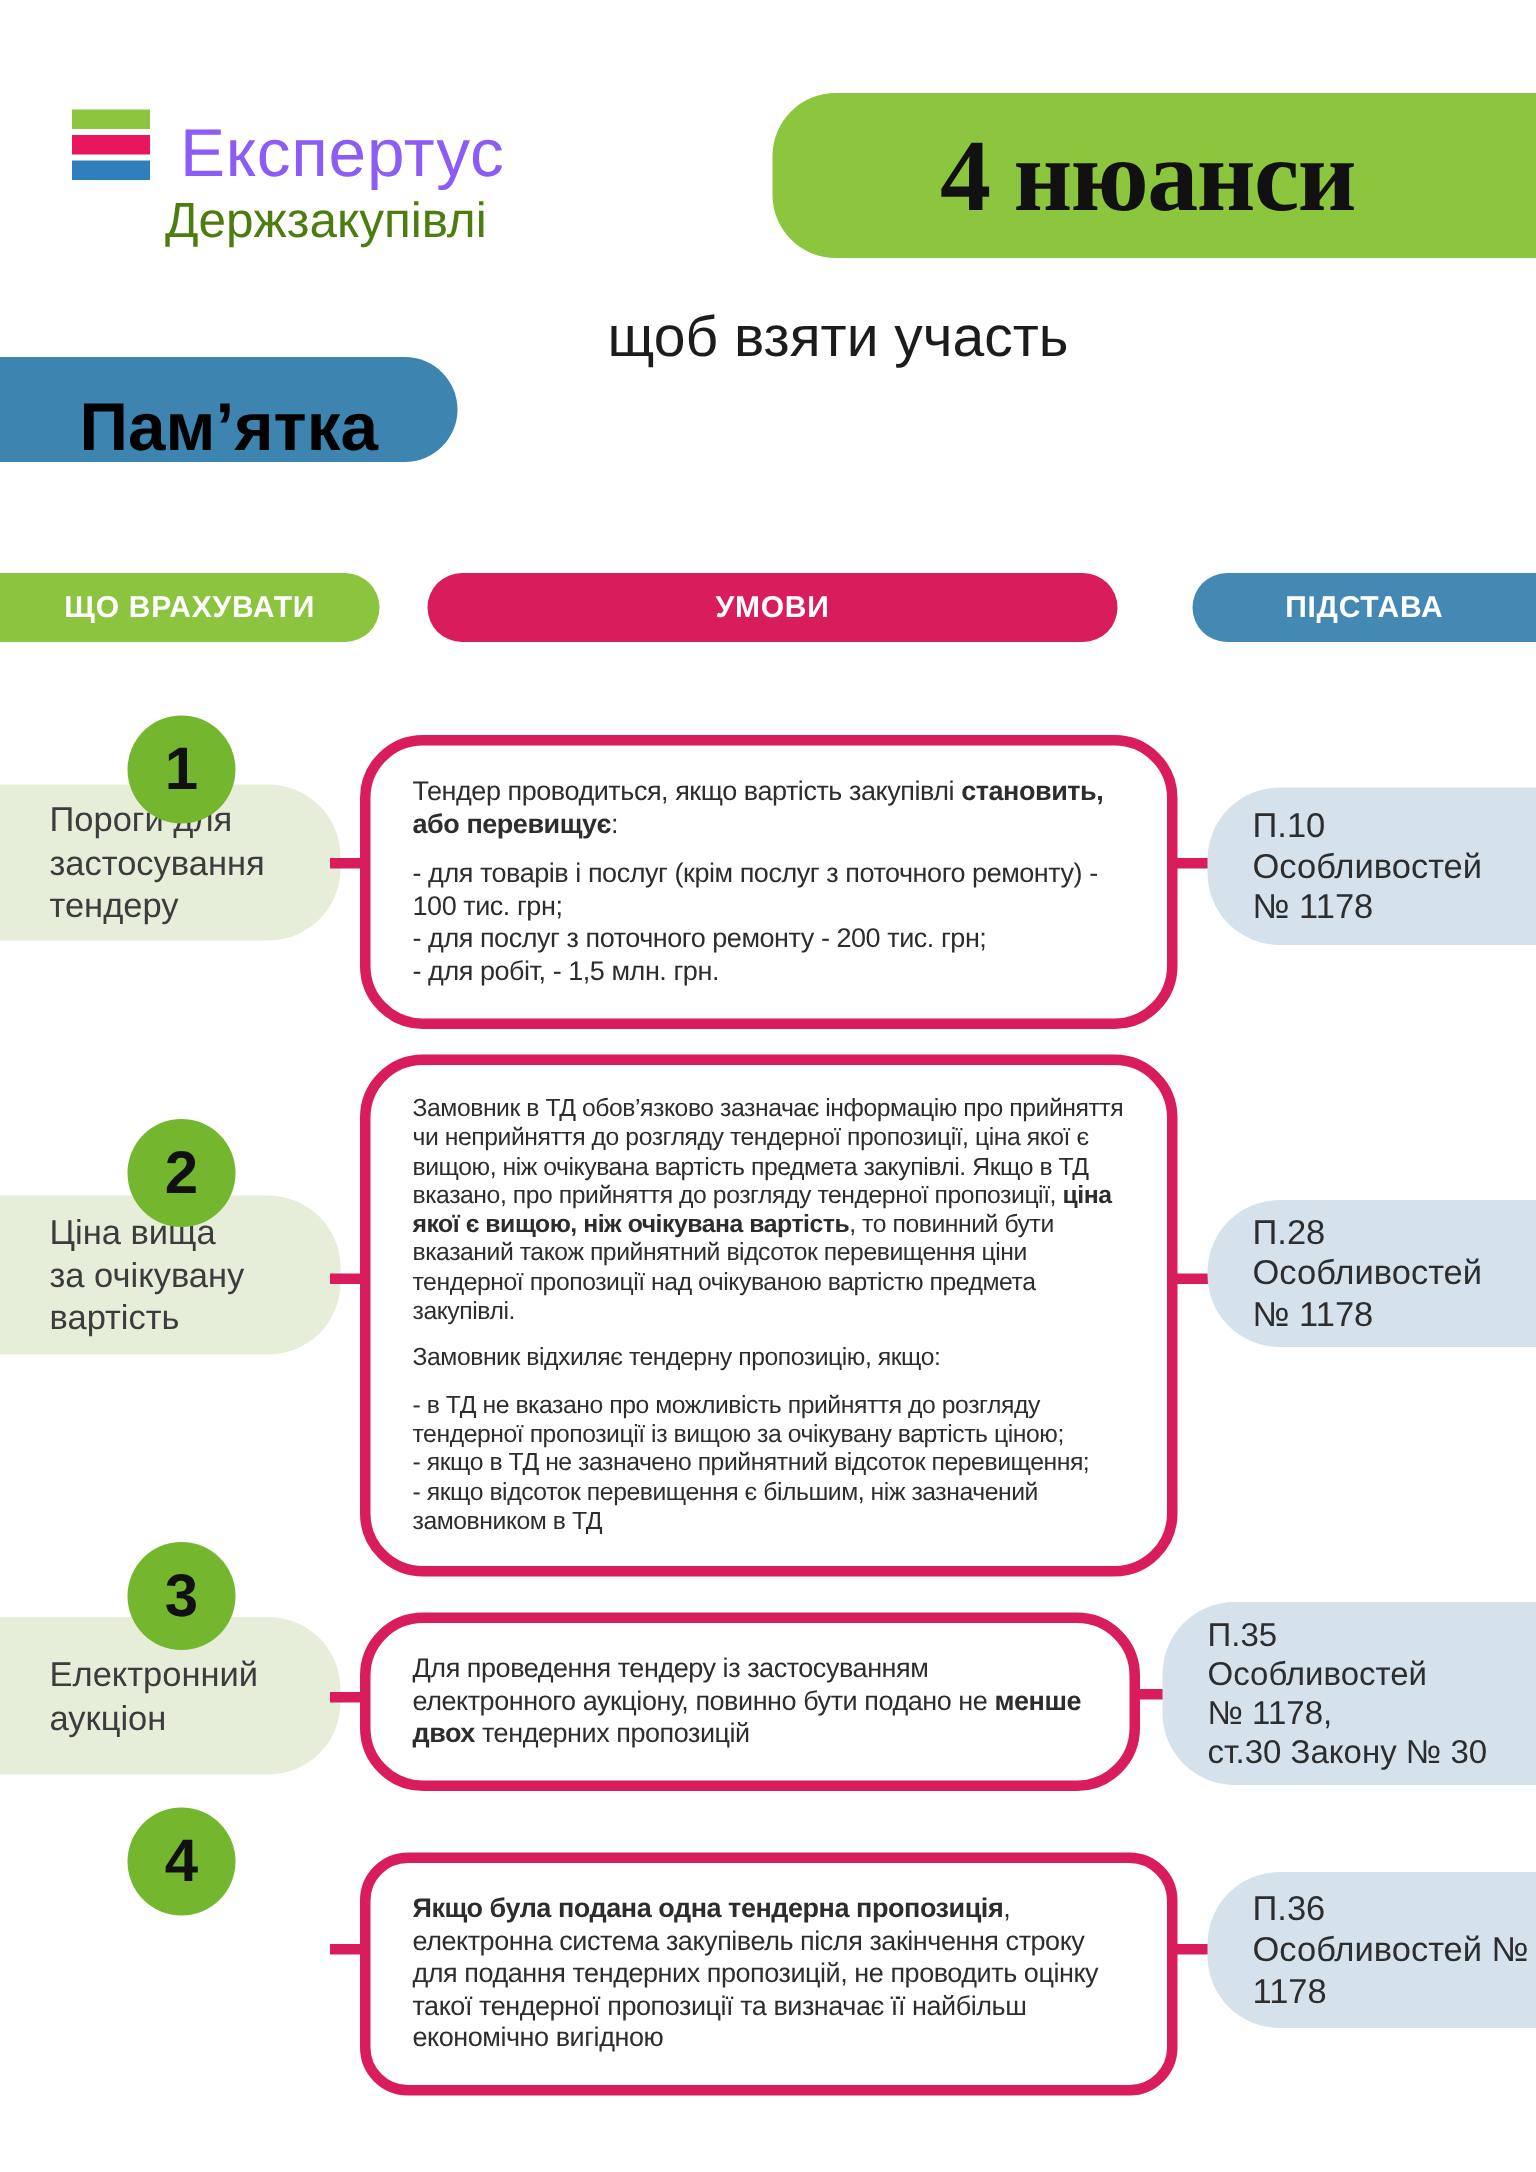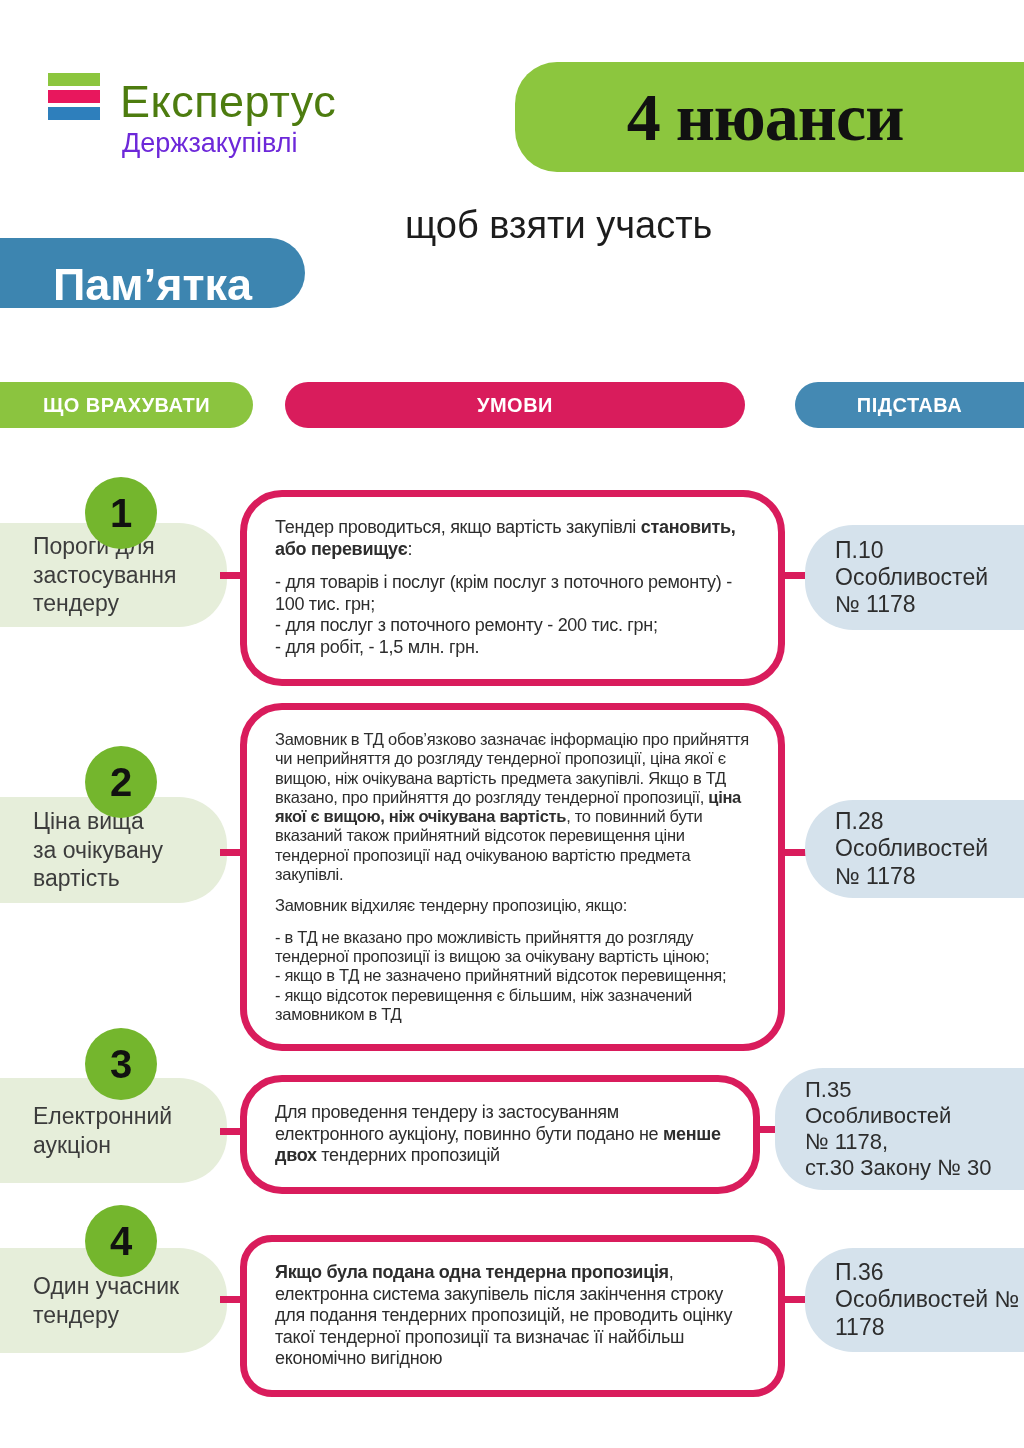--- a/index.html
+++ b/index.html
@@ -10,25 +10,25 @@
     background:#ffffff; overflow:hidden; margin:0 auto;
   }
   
   .logo { position:absolute; left:48px; top:70px; }
   .logo-bars { position:absolute; left:0; top:3px; width:52px; }
   .logo-bar { width:52px; height:13px; margin-bottom:4px; }
   .bar-green { background:#8cc63e; }
   .bar-pink  { background:#e8175d; }
   .bar-blue  { background:#2e7fbc; }
   .logo-title {
-    position:absolute; left:72px; top:6px; font-size:45px; color:#4d7c0f;
+    position:absolute; left:72px; top:6px; font-size:45px; color:#8b5cf6;
     letter-spacing:0.5px; white-space:nowrap;
   }
   .logo-subtitle {
-    position:absolute; left:74px; top:58px; font-size:27px; color:#6d28d9;
+    position:absolute; left:62px; top:58px; font-size:33px; color:#4d7c0f;
     white-space:nowrap;
   }
   
   .banner {
     position:absolute; left:515px; top:62px; width:560px; height:110px;
     background:#8cc63e; border-radius:42px 0 0 42px;
     display:flex; align-items:center; justify-content:center;
   }
   .banner-text {
     font-size:68px; font-weight:bold; color:#111; letter-spacing:-1px;
@@ -38,21 +38,21 @@
   .subtitle {
     position:absolute; right:59px; top:203px; width:560px; 
     font-size:38px; font-weight:500; color:#1c1c1c; line-height:1.18;
   }
   
   .badge {
     position:absolute; left:0; top:238px; width:305px; height:70px;
     background:#3d85b0; border-radius:0 48px 48px 0;
     display:flex; align-items:center; justify-content:center;
   }
-  .badge-text { color:#ffffff; font-size:45px; font-weight:bold;margin-top:24px; }
+  .badge-text { color:#000000; font-size:45px; font-weight:bold;margin-top:24px; }
   
   .pill {
     position:absolute; top:382px; height:46px; color:#fff;
     font-size:20px; font-weight:bold; letter-spacing:0.5px;
     display:flex; align-items:center; justify-content:center;
   }
   .pill-green { left:0; width:253px; background:#8bc43f; border-radius:0 23px 23px 0; }
   .pill-pink  { left:285px; width:460px; background:#d91c5c; border-radius:23px; }
   .pill-blue  { left:795px; width:229px; background:#4489b3; border-radius:23px 0 0 23px; }
   
@@ -178,23 +178,20 @@
     <p><span>Для проведення тендеру із застосуванням електронного аукціону, повинно бути подано не </span><span class="b">менше двох</span><span> тендерних пропозицій</span></p>
   </div>
   <div class="conn" style="left:756px; top:1126px; width:22px;"></div>
   <div class="basis-block" style="left:775px; top:1068px; width:249px; height:122px;">
     <div class="basis-text" style="font-size:22px;">П.35
 Особливостей
 № 1178,
 ст.30 Закону № 30</div>
   </div>
 
-  <div class="left-block" style="top:1248px; height:105px;">
-    <div class="left-label">Один учасник тендеру</div>
-  </div>
   <div class="num-circle" style="top:1205px;">
     <span>4</span>
   </div>
   <div class="conn" style="left:220px; top:1296px; width:24px;"></div>
   <div class="cond-box" style="top:1235px; min-height:137px;border-radius:32px;">
     <p><span class="b">Якщо була подана одна тендерна пропозиція</span><span>, електронна система закупівель після закінчення строку для подання тендерних пропозицій, не проводить оцінку такої тендерної пропозиції та визначає її найбільш економічно вигідною</span></p>
   </div>
   <div class="conn" style="left:781px; top:1296px; width:26px;"></div>
   <div class="basis-block" style="left:805px; top:1248px; width:219px; height:104px;">
     <div class="basis-text">П.36

